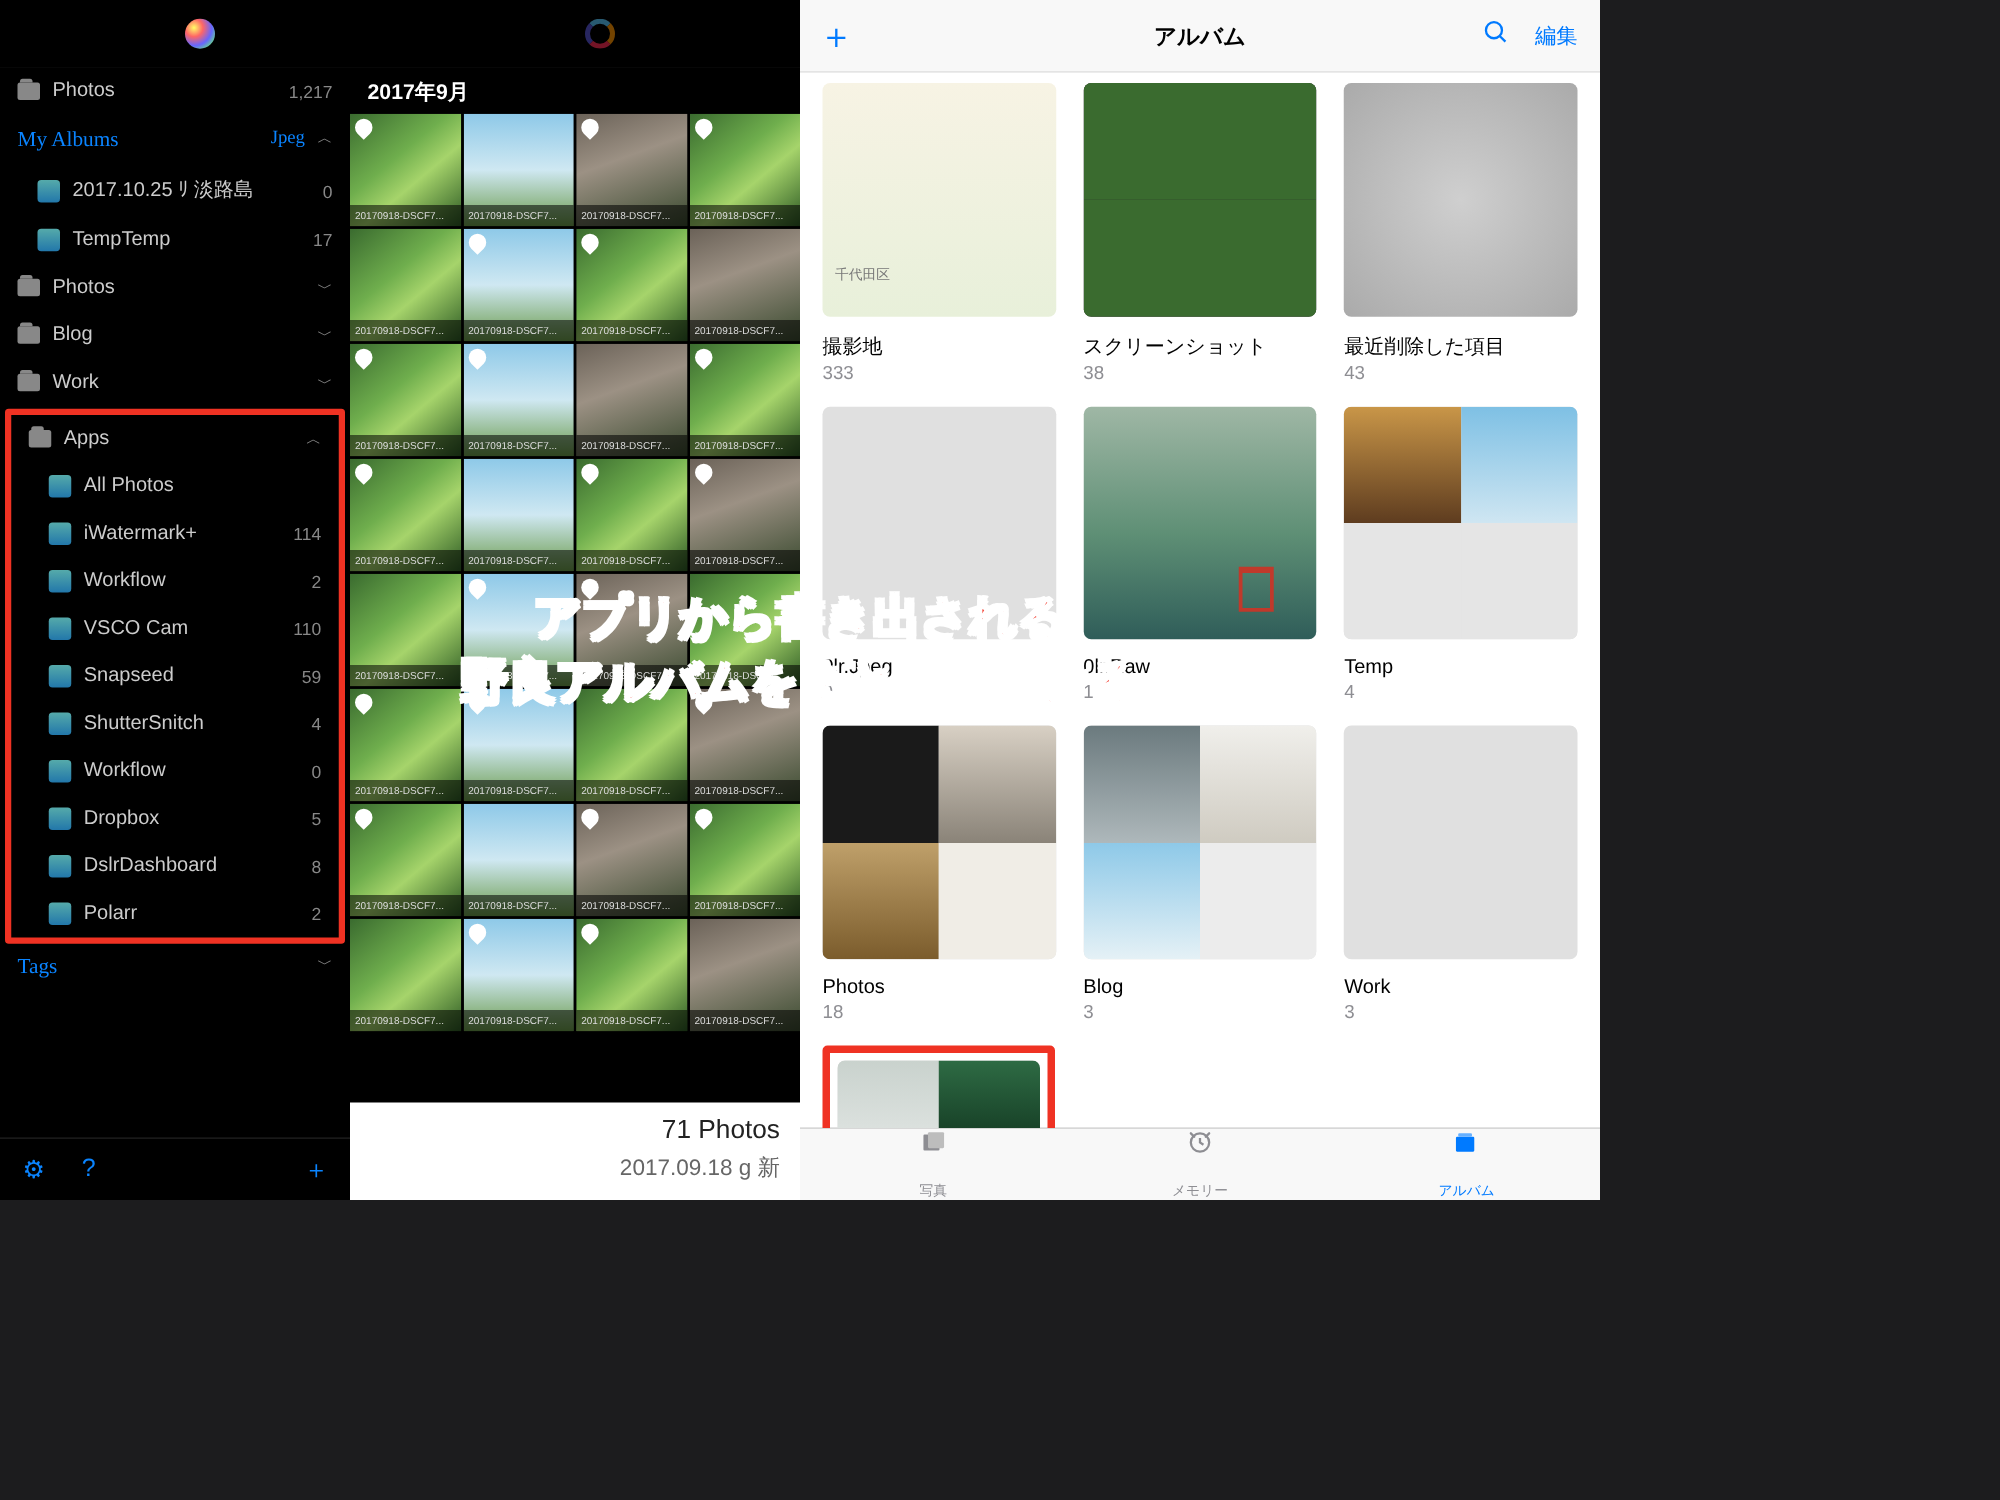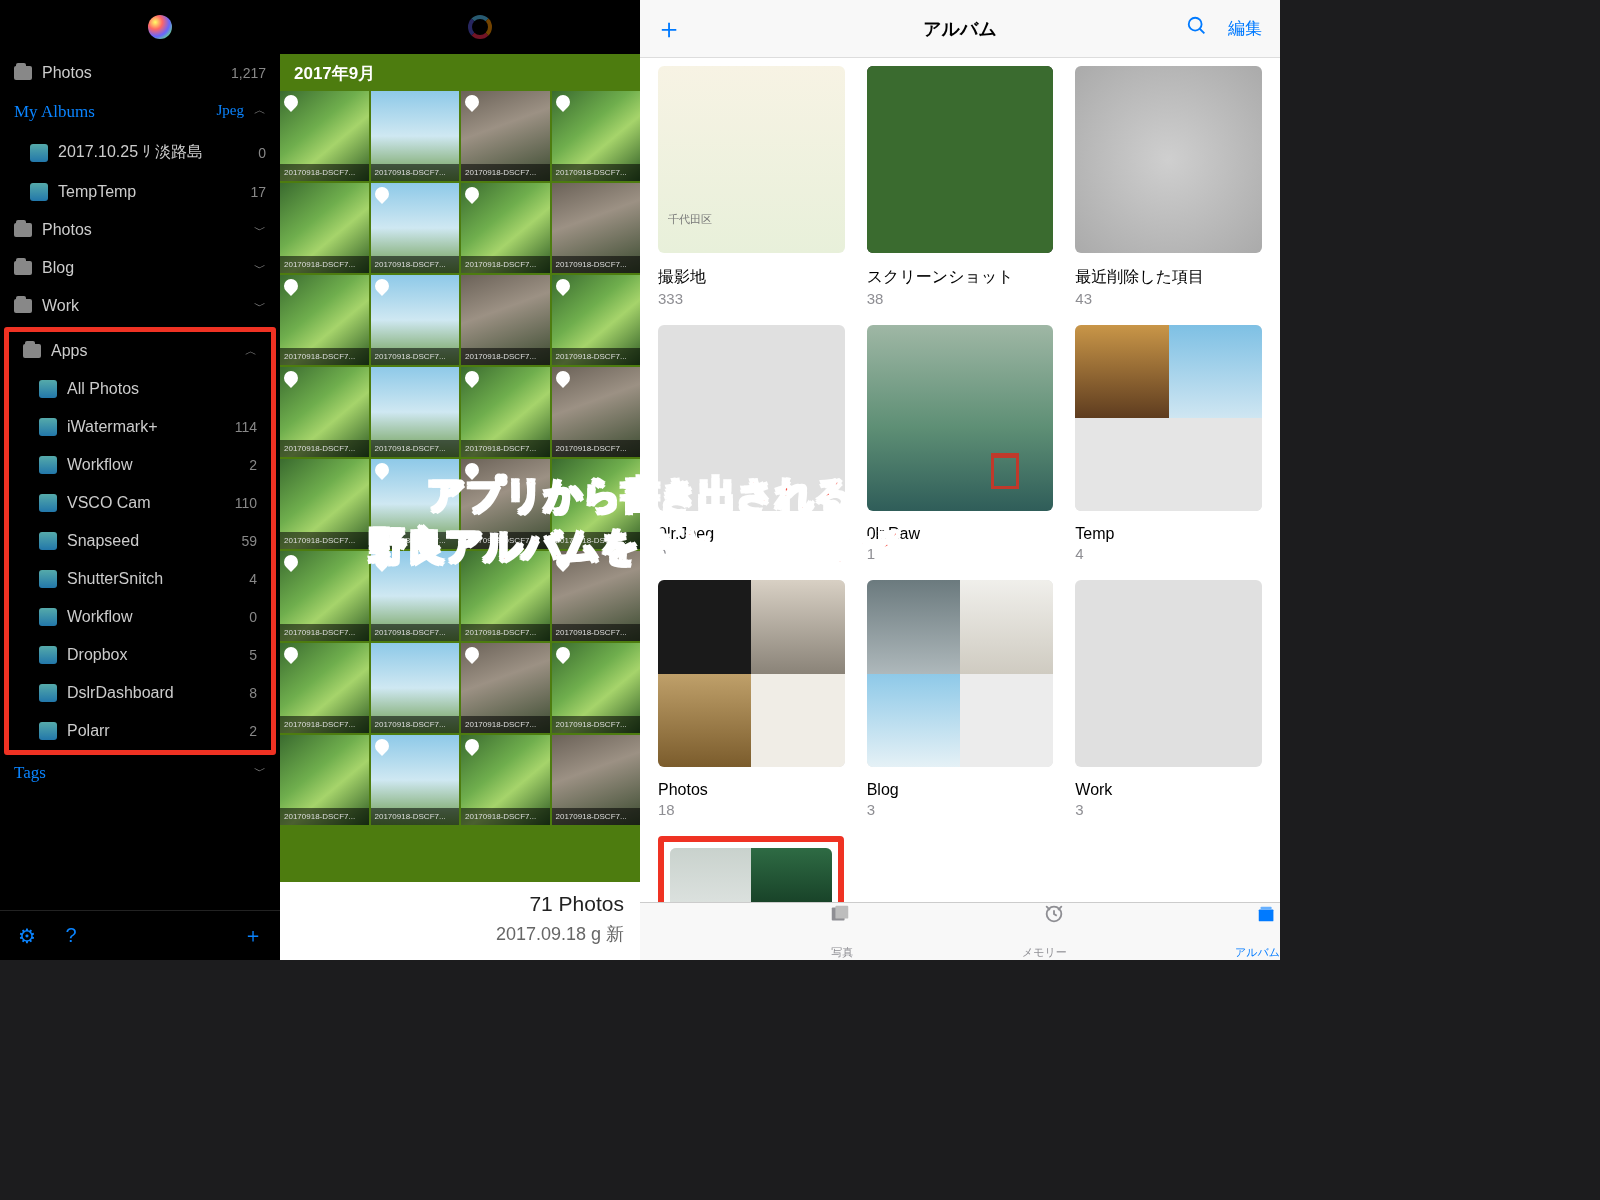--- a/index.html
+++ b/index.html
@@ -31,21 +31,21 @@
   .sb-thumb { width:18px; height:18px; border-radius:3px; background:linear-gradient(#5aa,#27a); flex:0 0 18px;}
   .sb-section { color:#0a84ff; font-size:17px; font-weight:500; display:flex; align-items:flex-start; padding:10px 14px;font-family:Liberation Serif, serif;}
   .sb-section .edit { margin-left:auto; color:#0a84ff; font-size:15px;}
   .sb-section .chev{ color:#888; margin-left:10px;font-size:12px;}
   .sb-indent { padding-left: 30px; }
   .sb-red-box { border:5px solid #ef3223; border-radius:3px; margin:2px 4px; }
   .sidebar-bottom { height:50px; border-top:1px solid #222; display:flex; align-items:center; gap:22px; padding:0 16px; color:#0a84ff;}
   .sidebar-bottom .plus { margin-left:auto; }
   .gear,.help,.plus{width:22px;height:22px;display:flex;align-items:center;justify-content:center;font-size:20px;cursor:pointer;}
   
-  .gridpane { flex:1; background:#4d7c0f; display:flex; flex-direction:column; }
+  .gridpane { flex:1; background:#000000; display:flex; flex-direction:column; }
   .grid-title { color:#fff; font-size:17px; font-weight:600; padding:8px 14px 6px; }
   .thumb-grid { flex:1; display:grid; grid-template-columns:repeat(4, 1fr); grid-auto-rows:90px; gap:2px; padding:0 0 0 0; align-content:start;}
   .thumb { position:relative; overflow:hidden; }
   .thumb .img { width:100%; height:100%; background:linear-gradient(140deg,#3a6b2f,#6fae4d 40%,#a6d46b 60%,#2d5a24); }
   .thumb .img.sky { background:linear-gradient(180deg,#8ec9e8,#cfe8f2 50%,#6a9a4a);}
   .thumb .img.build { background:linear-gradient(160deg,#6b6258,#9c9184 40%,#3a4a2f);}
   .thumb .cap { position:absolute; bottom:0; left:0; right:0; font-size:8px; color:#ddd; background:rgba(0,0,0,.55); padding:4px 4px; white-space:nowrap; overflow:hidden;}
   .pin { position:absolute; top:4px; left:4px; width:14px; height:14px; border-radius:50% 50% 50% 0; transform:rotate(-45deg); background:#fff;}
   .grid-foot { padding:10px 16px 14px; text-align:right; color:#333; background:#fff; }
   .grid-foot .line1 { font-size:21px; color:#222; }
@@ -87,21 +87,21 @@
   .art.blog div:nth-child(4){background:#ececec;}
   .art.apps2{display:grid;grid-template-columns:1fr 1fr;grid-template-rows:1fr 1fr;}
   .art.apps2 div:nth-child(1){background:linear-gradient(#c9d2cd,#e4e8e6);}
   .art.apps2 div:nth-child(2){background:linear-gradient(#2e6b44,#0e2f1b);}
   .art.apps2 div:nth-child(3){background:linear-gradient(#caa24f,#3b2c12);}
   .art.apps2 div:nth-child(4){background:linear-gradient(#2b3a2a,#0c140b);}
   .r-sec { font-size:20px; font-weight:700; color:#000; margin:6px 0 14px;}
   .hl-red { border:6px solid #ef3223; border-radius:4px; padding:6px; display:inline-block;}
   
   .r-tab { height:58px; border-top:.5px solid #ccc; background:#f8f8f8; display:grid; grid-template-columns:repeat(3,1fr);}
-  .r-tab .item { display:flex; flex-direction:column; align-items:flex-end; justify-content:center; gap:20px; font-size:11px; color:#8e8e93; cursor:pointer;}
+  .r-tab .item { display:flex; flex-direction:column; align-items:center; justify-content:center; gap:20px; font-size:11px; color:#8e8e93; cursor:pointer;}
   .r-tab .item.active { color:#007aff;}
   .r-tab svg{width:26px;height:22px;}
   
   .annotation {
     position:absolute; left:280px; right:0; top:470px;
     text-align:center; pointer-events:none;
     font-size:38px; font-weight:700; line-height:1.35;
     color:#f44336;
     -webkit-text-stroke: 2px #fff;
     text-shadow: 0 0 2px #fff, 2px 2px 0 #fff, -2px -2px 0 #fff, 2px -2px 0 #fff, -2px 2px 0 #fff;

